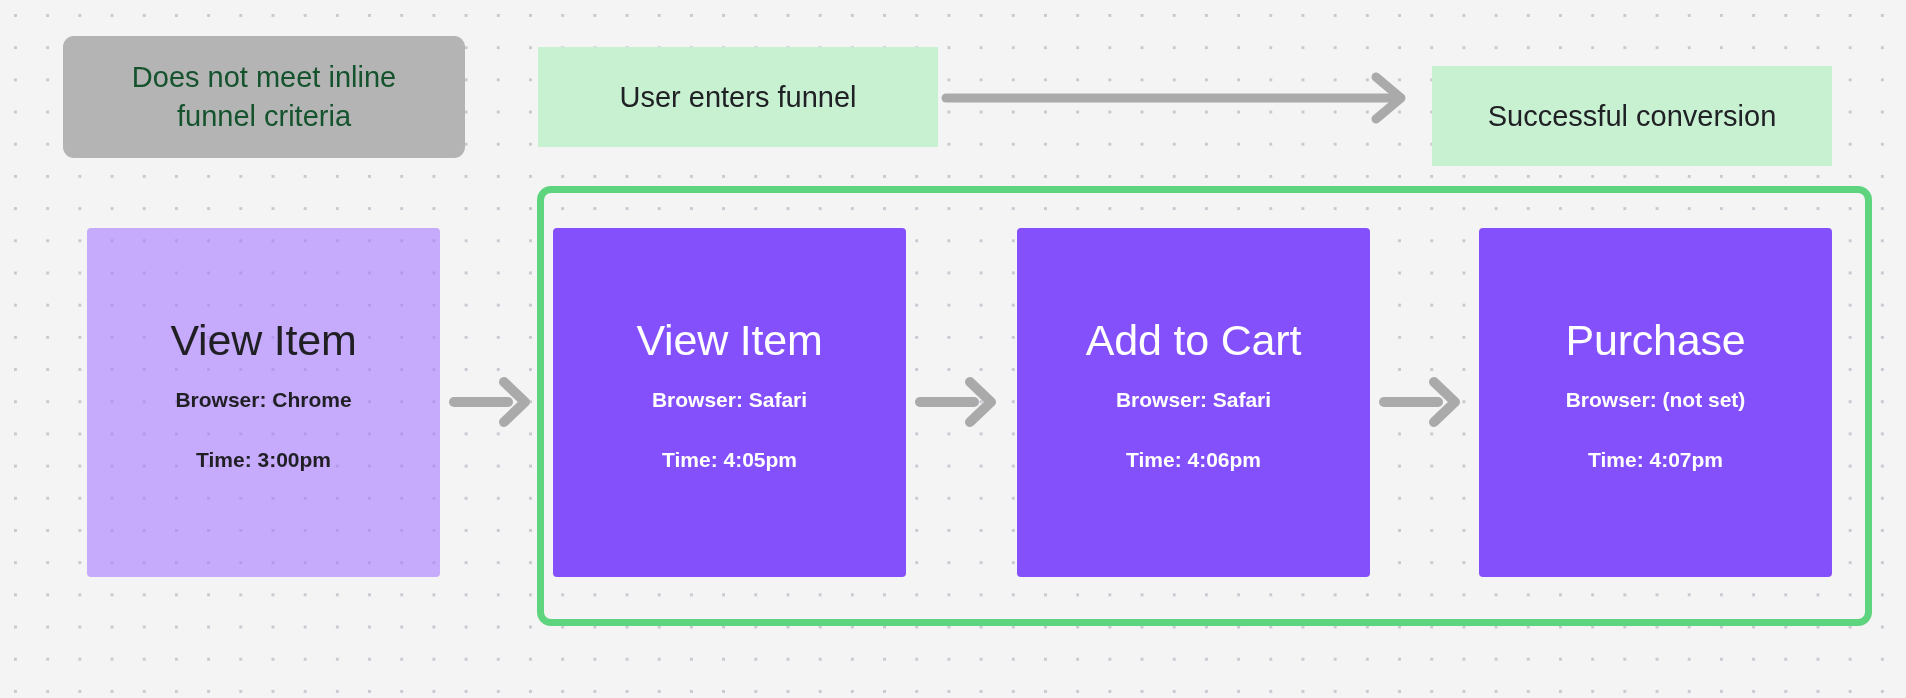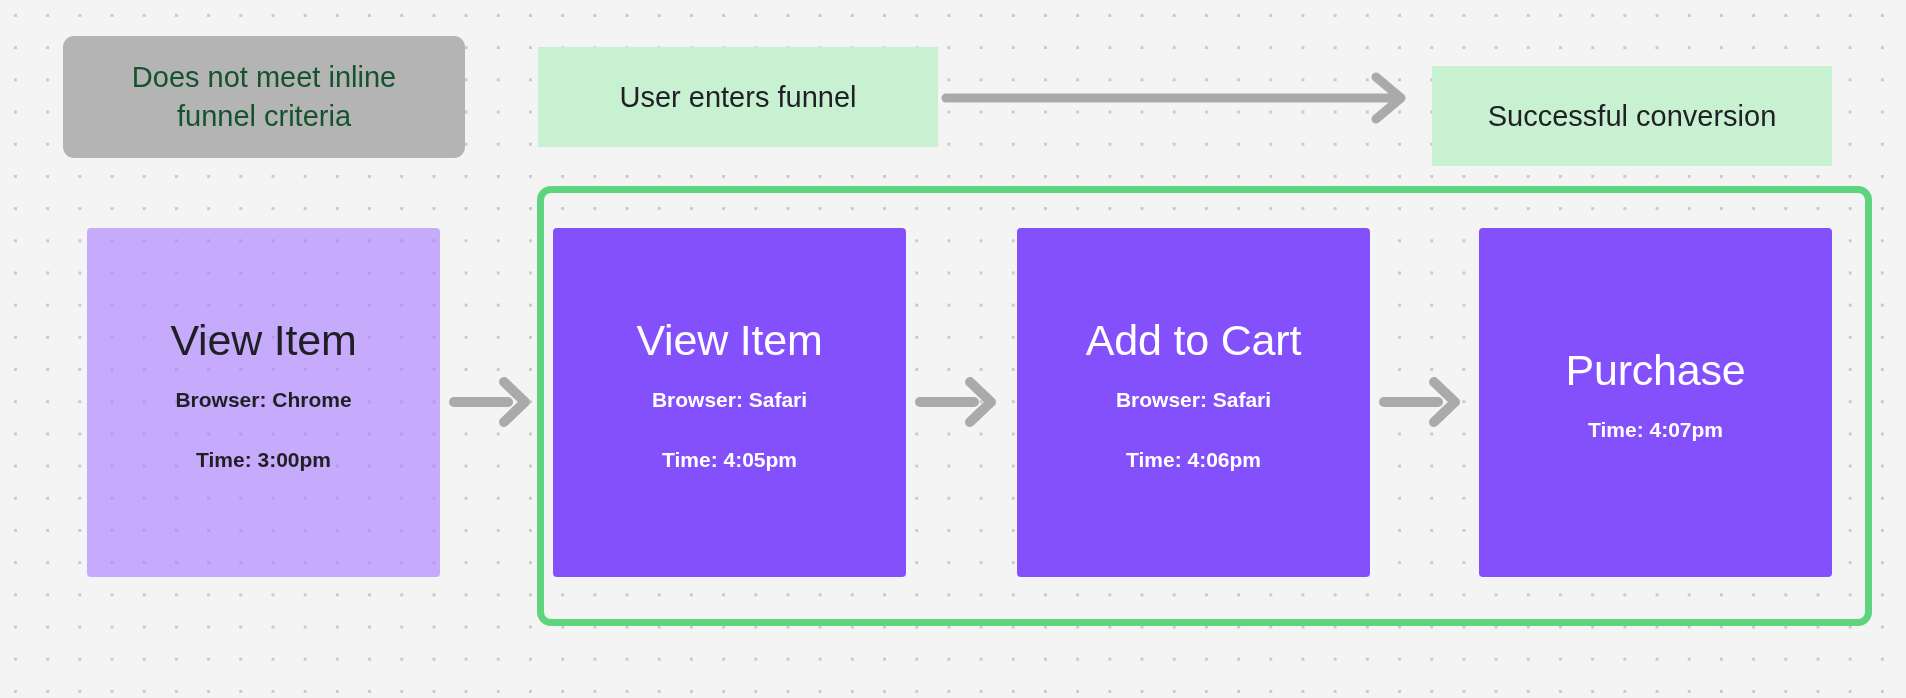--- a/index.html
+++ b/index.html
@@ -209,16 +209,17 @@
 
   <div class="flow-arrow" id="arrow-2">
     <svg class="arrow-svg" viewBox="0 0 86 48" preserveAspectRatio="none">
       <line x1="4" y1="24" x2="58" y2="24" stroke="#aaaaaa" stroke-width="10" stroke-linecap="round"></line>
       <polyline points="54,4 75,24 54,44" fill="none" stroke="#aaaaaa" stroke-width="10" stroke-linecap="round" stroke-linejoin="round"></polyline>
     </svg>
   </div>
 
   <div class="card included" id="card-3">
     <div class="card-title">Purchase</div>
+    <div class="card-line">Browser: (not set)</div>
     <div class="card-line">Time: 4:07pm</div>
   </div>
 
 </div>
 
 </body></html>

